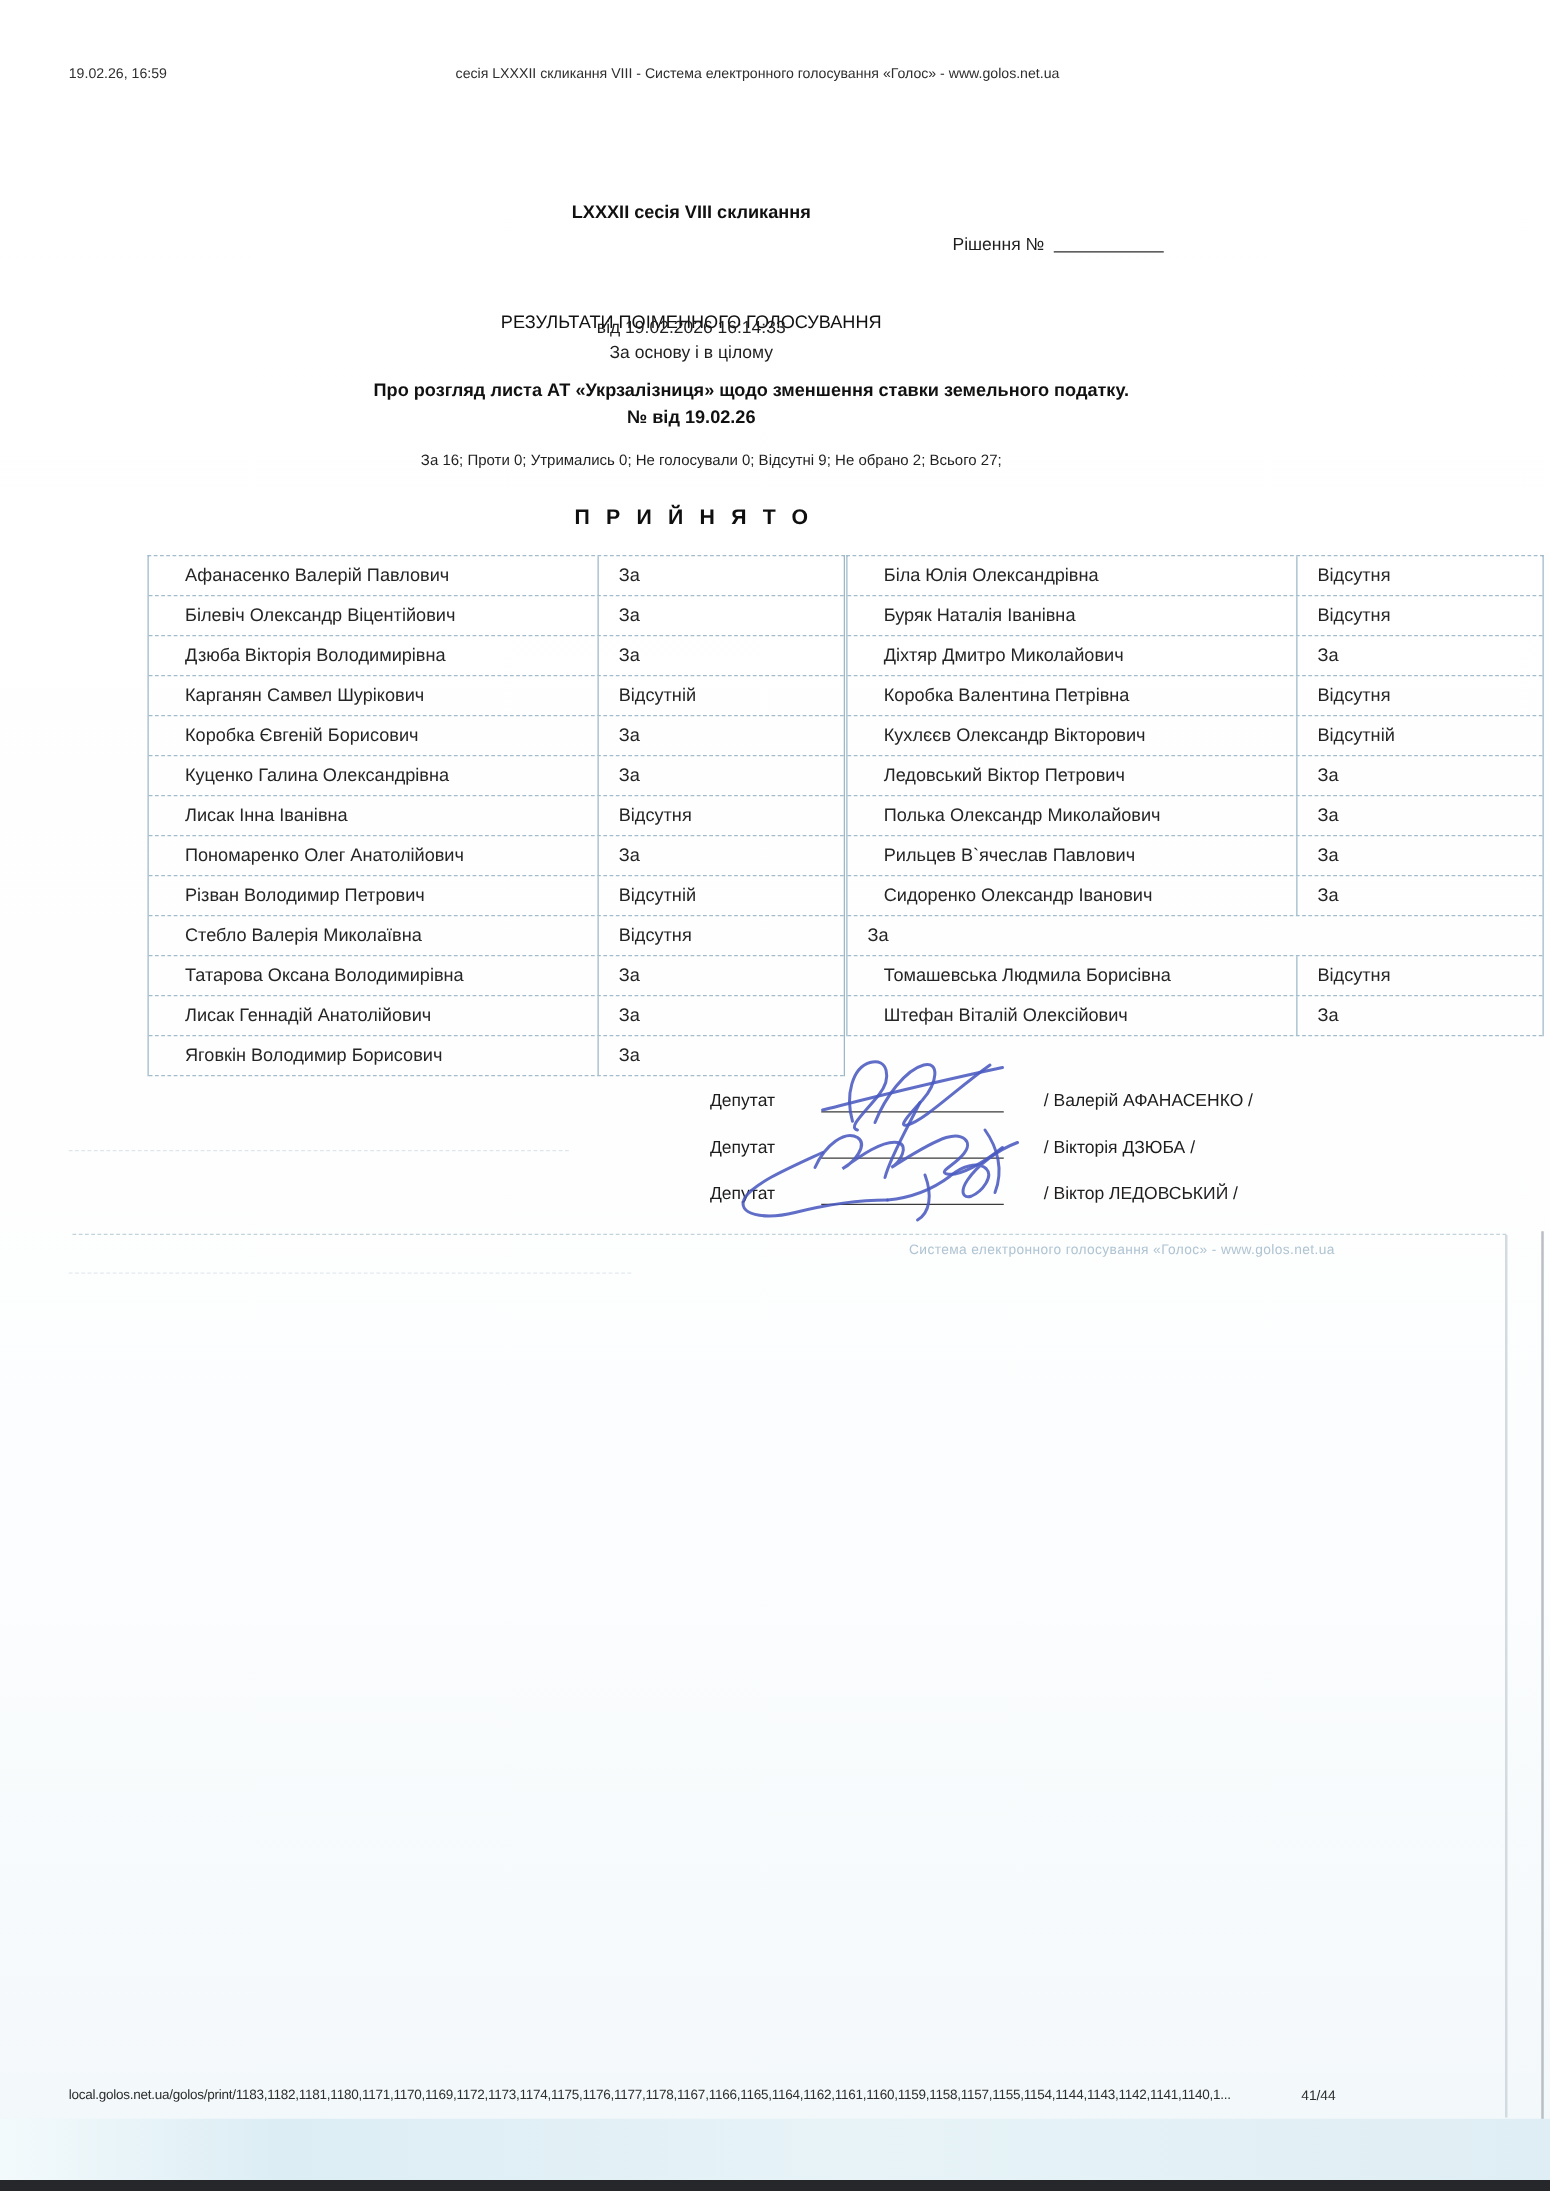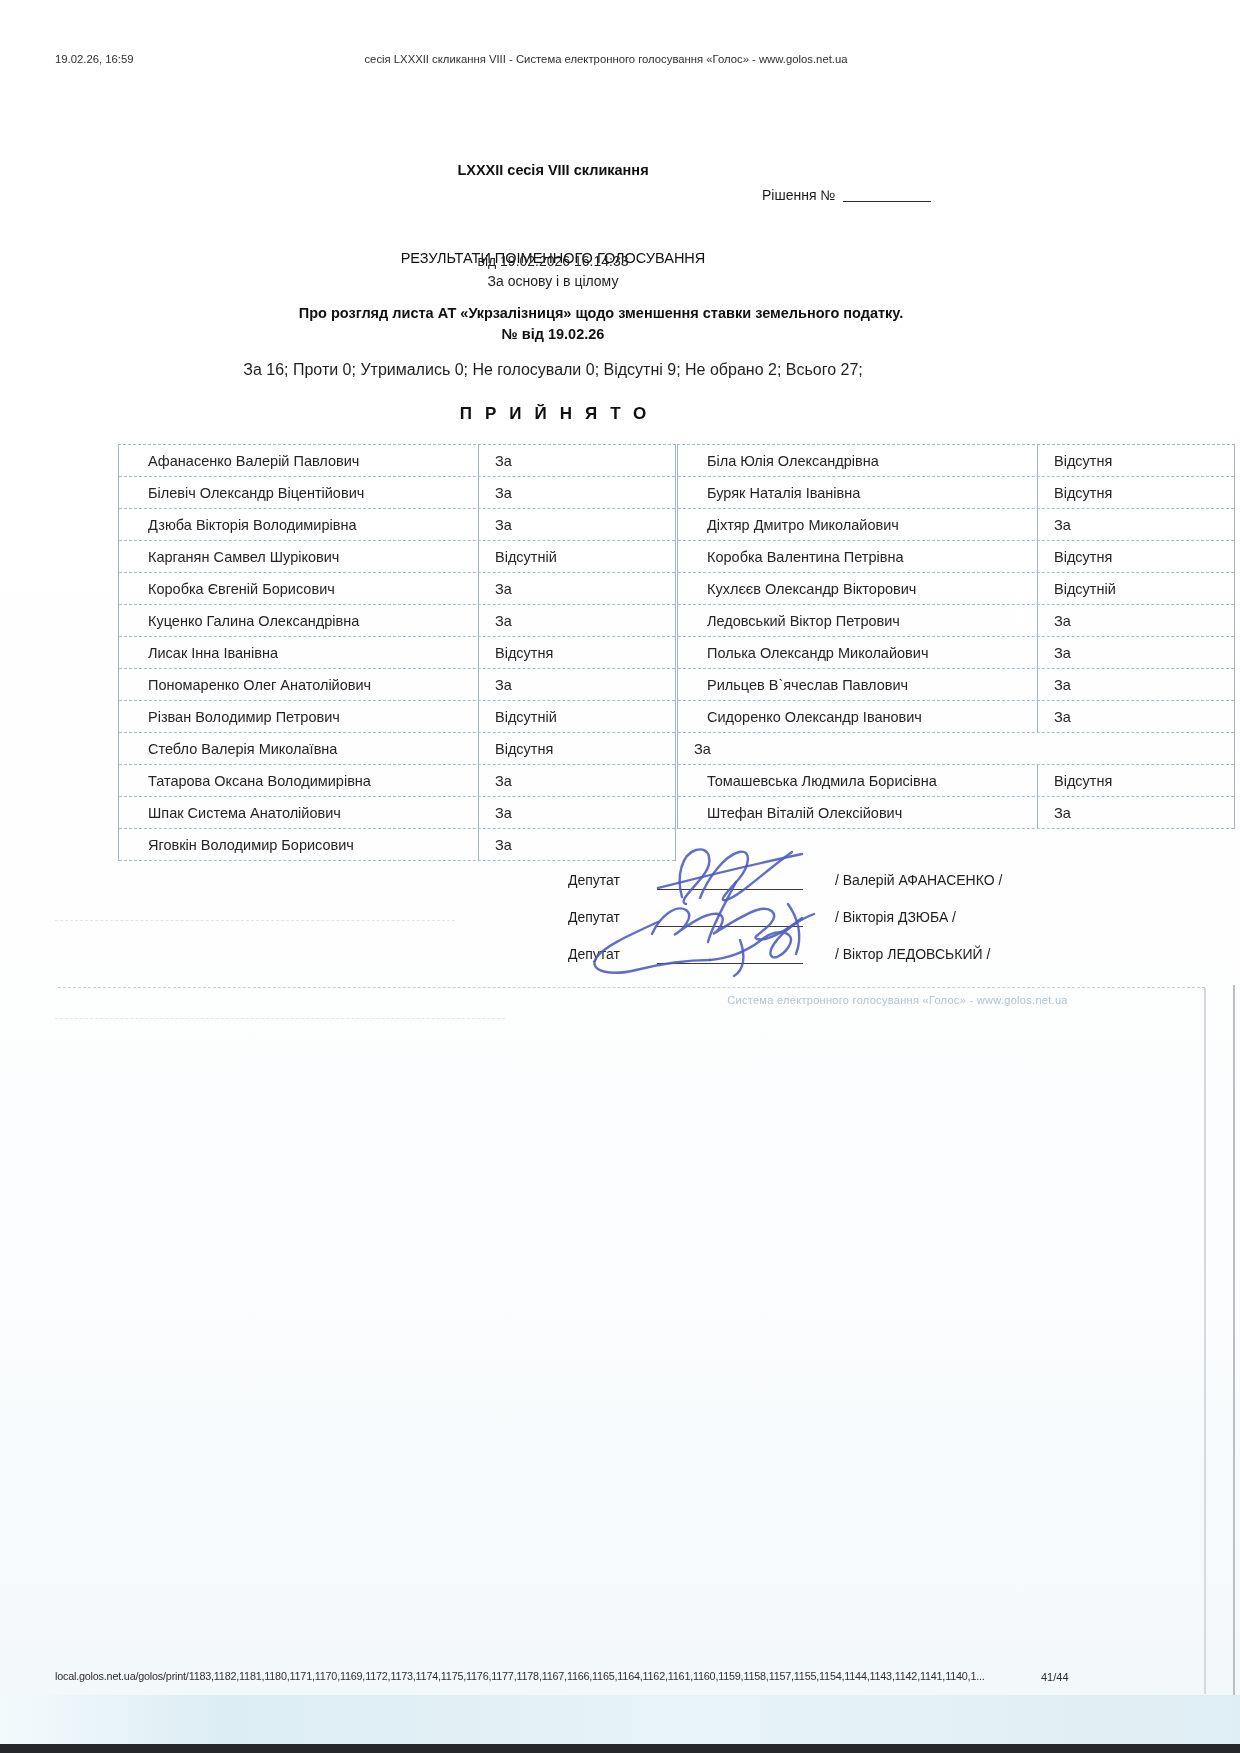--- a/index.html
+++ b/index.html
@@ -13,21 +13,21 @@
   .hdr{font-size:11.3px; color:#2e2e2e;}
   .hdr-center{left:0; right:28px; top:53px; text-align:center;}
   .council{font-size:15.5px; color:#141414; letter-spacing:4px; text-indent:4px;}
   .session{font-size:14.5px; font-weight:bold; color:#111;}
   .decision{font-size:14px; color:#1d1d1d;}
   .blank{display:inline-block; width:88px; height:14px; margin-left:8px;
          border-bottom:1.6px solid #2c2c2c; vertical-align:-2px;}
   .results-title{font-size:14.5px; font-weight:normal; color:#111;margin-top:36px;}
   .plain{font-size:14px;}
   .subject{font-size:14.5px; font-weight:bold; color:#111;}
-  .totals{font-size:16px;}
+  .totals{font-size:12px;margin-left:16px;}
   .status{font-size:17px; font-weight:bold; letter-spacing:13px; text-indent:13px; color:#0f0f0f;}
   .vote-table{position:absolute; top:444px; width:558px;
     border-left:1px solid #9cb7c8; border-right:1px solid #9cb7c8; border-top:1px dashed #a2bccc;
     box-sizing:border-box; background:rgba(255,255,255,.35);}
   .vote-row{display:flex; height:31px; align-items:center; border-bottom:1px dashed #a2bccc;}
   .cell{font-size:14.5px; color:#252525; white-space:nowrap; overflow:hidden;}
   .cell.name{width:360px; box-sizing:border-box; padding-left:29px; border-right:1px solid #9cb7c8; align-self:stretch; display:flex; align-items:center;}
   .cell.vote{flex:1; padding-left:16px;}
   .sig-label,.sig-name{font-size:14px; color:#1d1d1d; white-space:nowrap;}
   .sig-label{left:568px;}
@@ -104,21 +104,21 @@
       </div>
       <div class="vote-row">
         <div class="cell name">Стебло Валерія Миколаївна</div>
         <div class="cell vote">Відсутня</div>
       </div>
       <div class="vote-row">
         <div class="cell name">Татарова Оксана Володимирівна</div>
         <div class="cell vote">За</div>
       </div>
       <div class="vote-row">
-        <div class="cell name">Шпак Система Анатолійович</div>
+        <div class="cell name">Лисак Геннадій Анатолійович</div>
         <div class="cell vote">За</div>
       </div>
       <div class="vote-row">
         <div class="cell name">Яговкін Володимир Борисович</div>
         <div class="cell vote">За</div>
       </div>
     </div>
   <div id="right-table" class="vote-table" style="left:677px;">
       <div class="vote-row">
         <div class="cell name">Біла Юлія Олександрівна</div>

